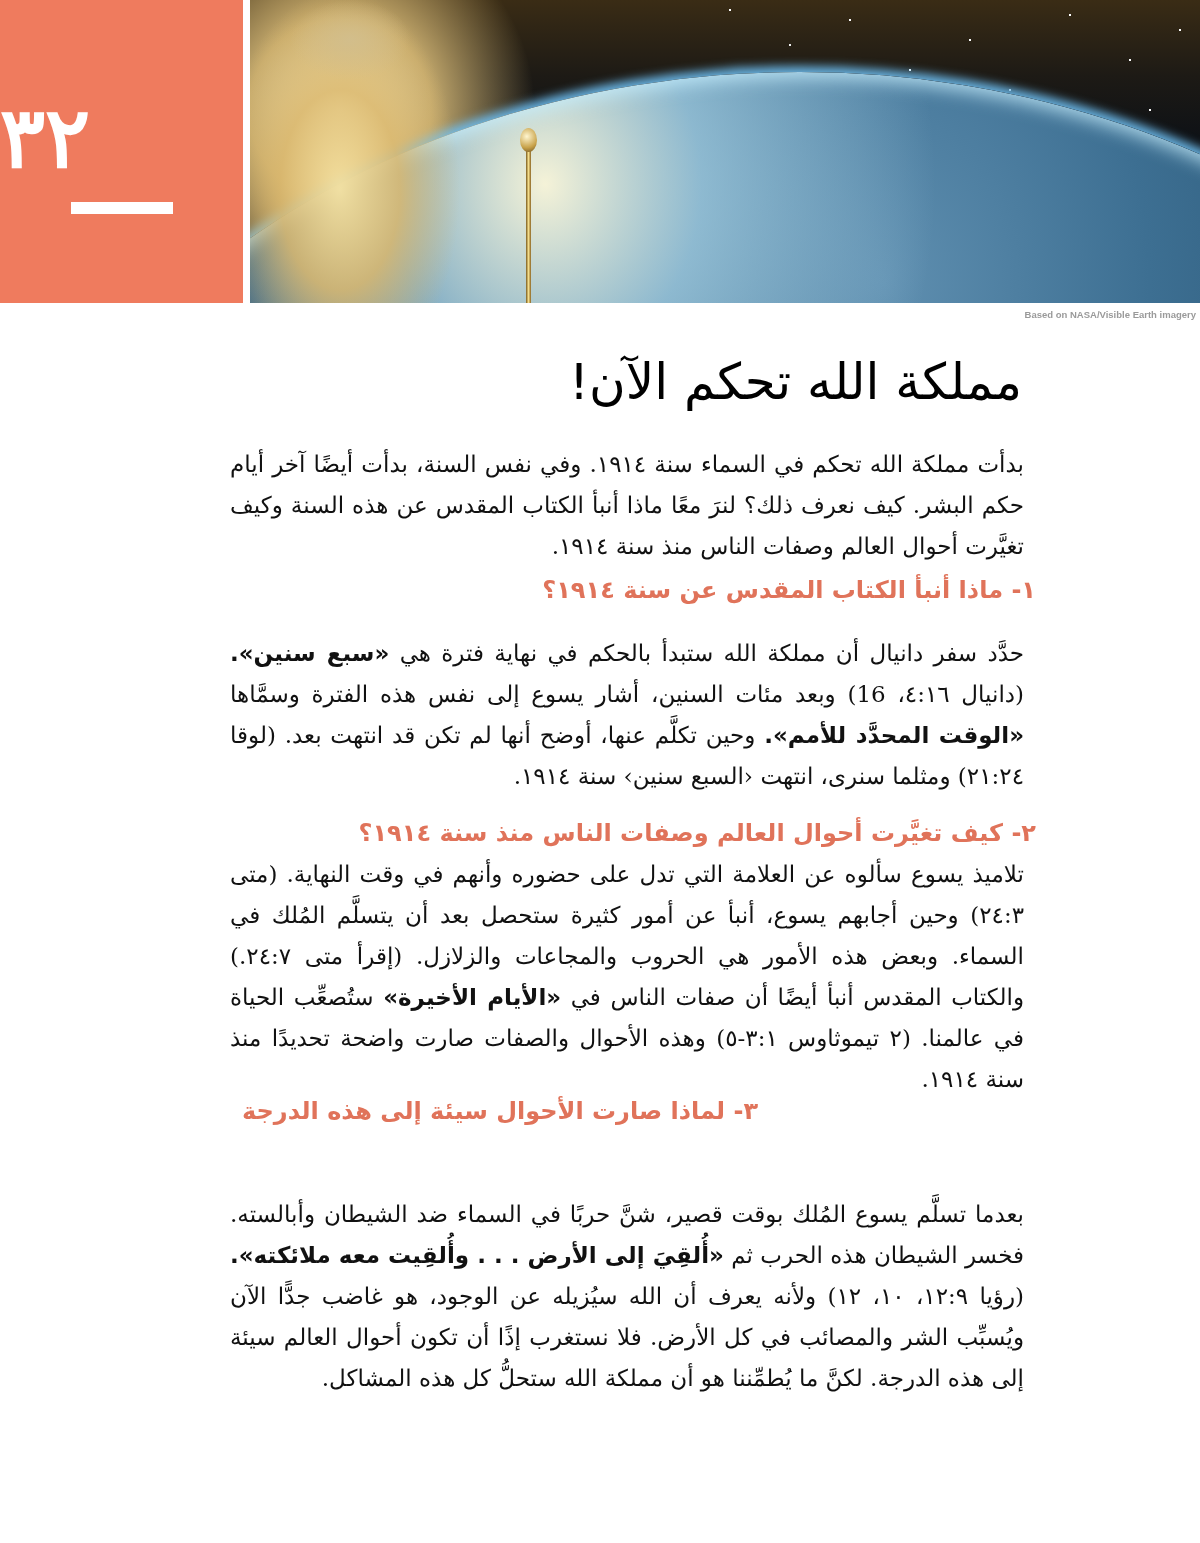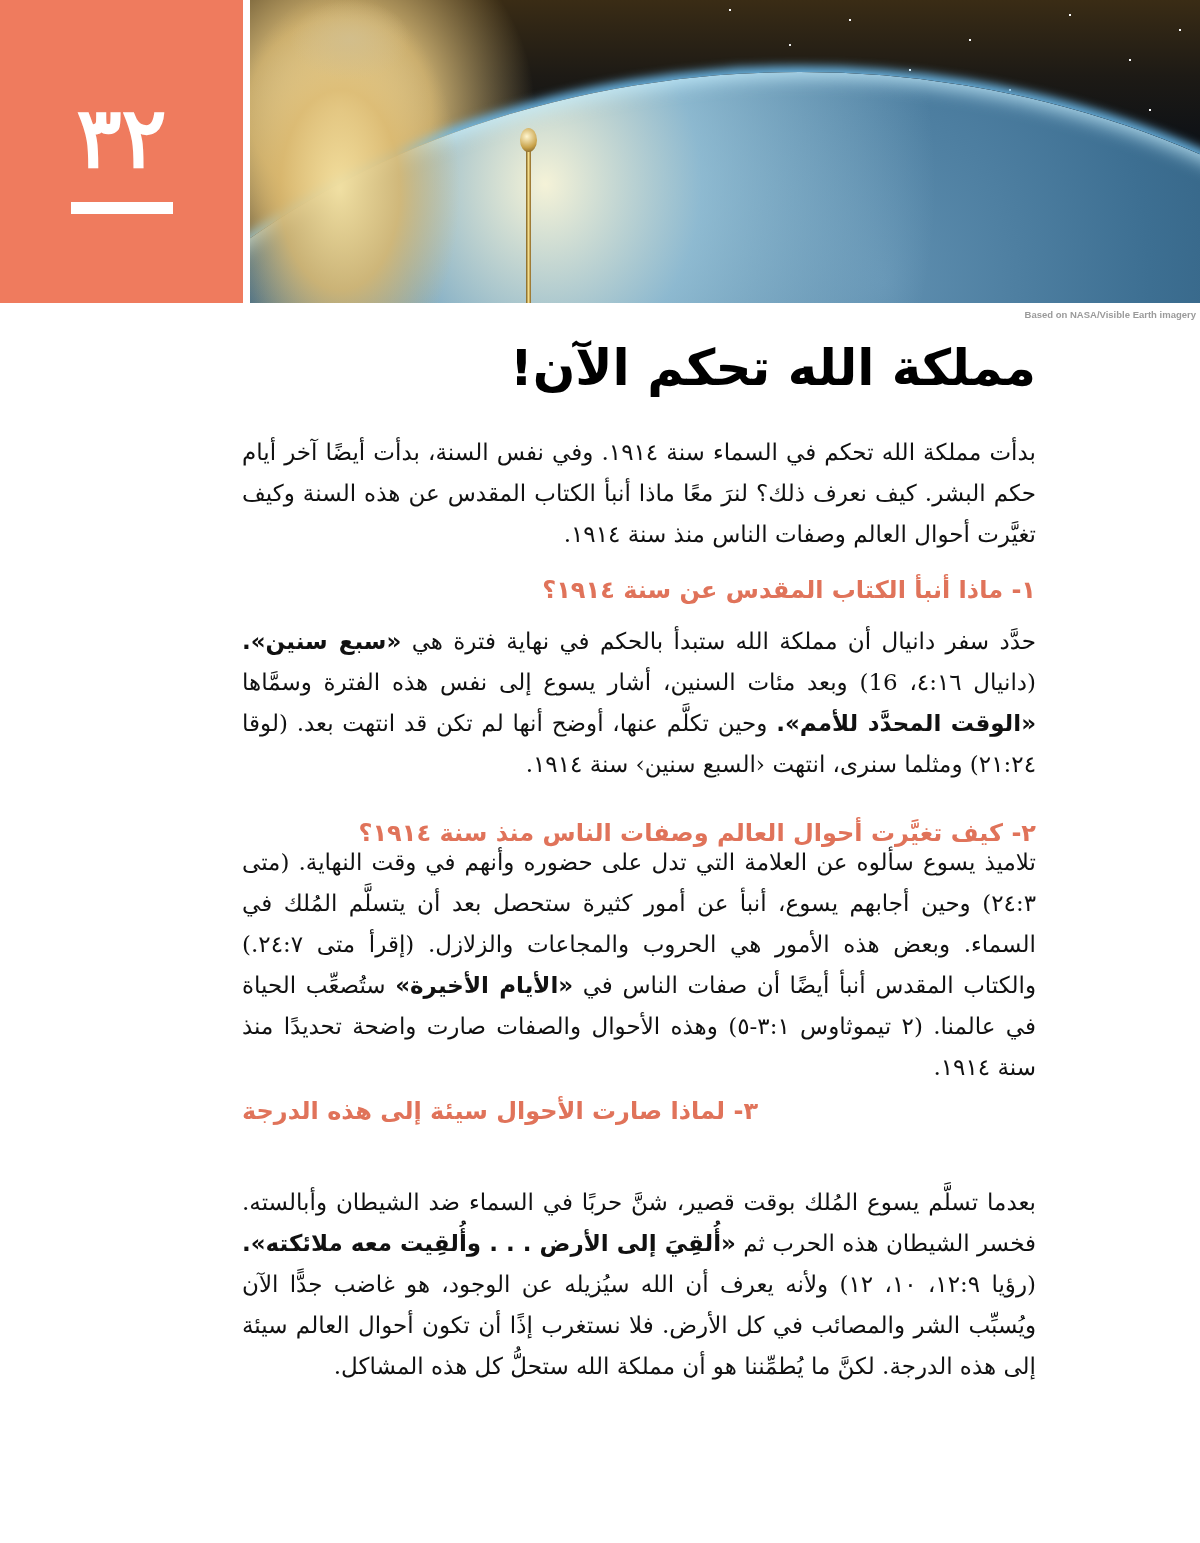--- a/index.html
+++ b/index.html
@@ -21,21 +21,20 @@
       top: 0;
       width: 243px;
       height: 303px;
       background: #ef7b5e;
     }
     .lesson-number {
       position: absolute;
       left: 0;
       width: 243px;
       top: 96px;
-      text-align: center;
       color: #ffffff;
       font-family: "DejaVu Serif", serif;
       font-weight: bold;
       font-size: 84px;
       line-height: 1;
       letter-spacing: 4px;
     }
     .lesson-underline {
       position: absolute;
       left: 71px;
@@ -125,33 +124,33 @@
       left: 242px;
       width: 794px;
       top: 0;
       direction: rtl;
       text-align: justify;
     }
     .page-title {
       position: absolute;
       right: 0;
       top: 338px;
-      margin: 0;
-      font-family: "DejaVu Sans", sans-serif;
-      font-weight: 700;
+      margin: 14px;
+      font-family: "DejaVu Sans", sans-serif;
+      font-weight: 400;
       font-size: 50px;
       line-height: 1.2;
       color: #000000;
       white-space: nowrap;
     }
     .para {
       position: absolute;
       right: 0;
       width: 794px;
-      margin: 0;
+      margin: 12px;
       font-family: "DejaVu Serif", serif;
       font-size: 23px;
       line-height: 41px;
       text-align: justify;
       text-align-last: right;
       color: #111111;
     }
     .para b {
       font-family: "DejaVu Sans", sans-serif;
       font-weight: bold;

